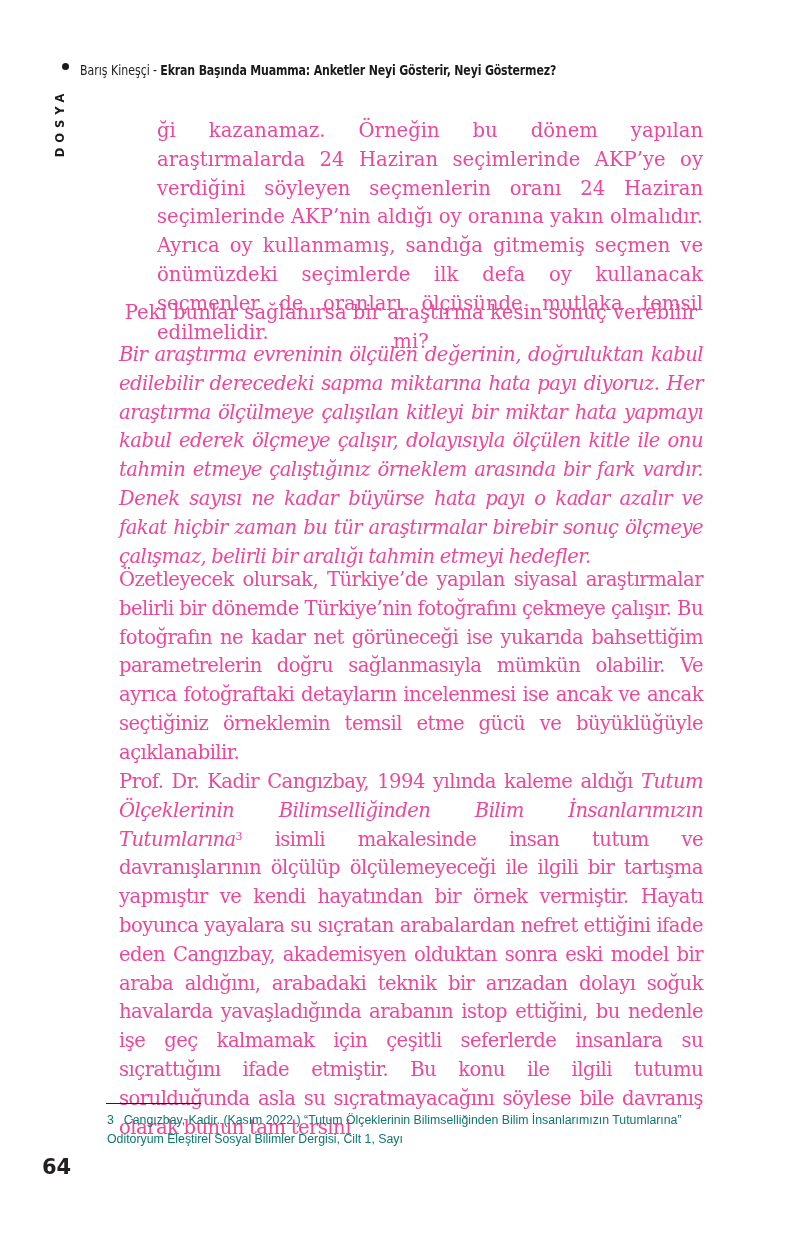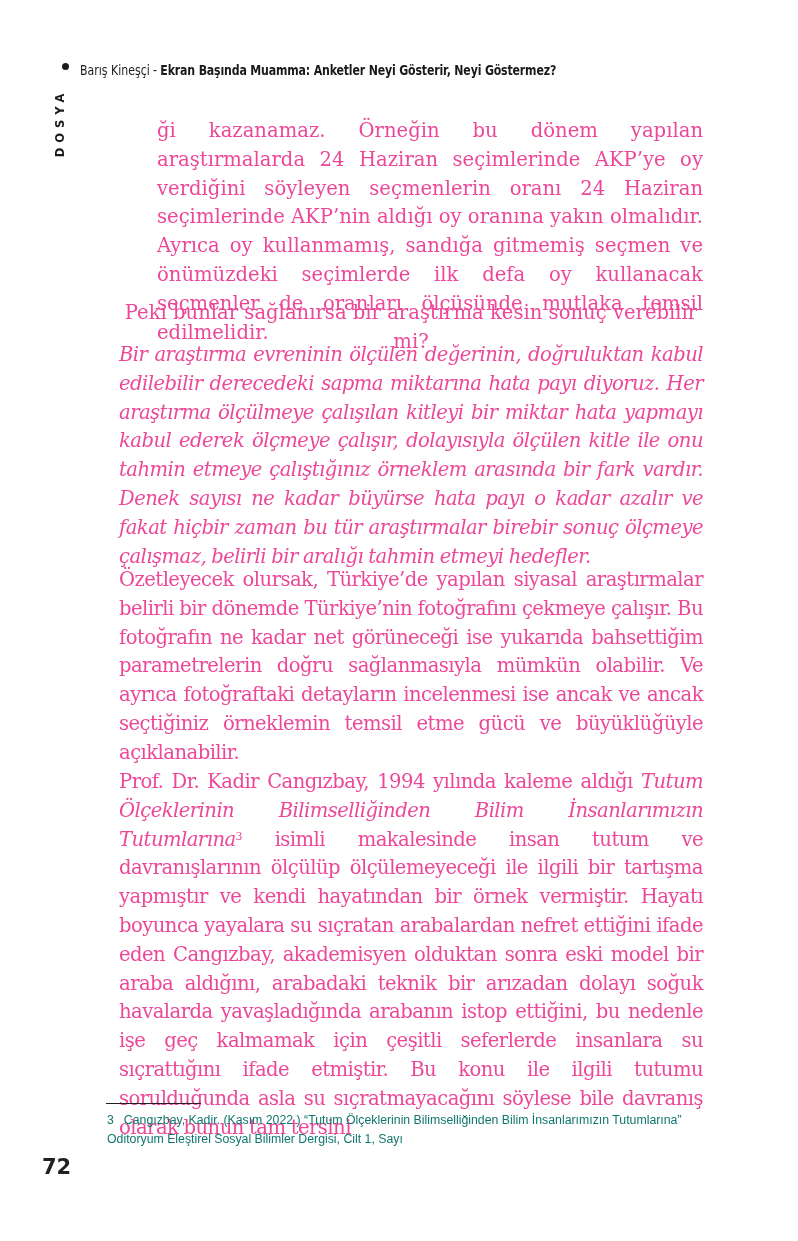--- a/index.html
+++ b/index.html
@@ -63,13 +63,13 @@
 <div class="body-text para p-4">
   <p class="tight"><span>Prof. Dr. Kadir Cangızbay, 1994 yılında kaleme aldığı </span><em>Tutum Ölçeklerinin Bilimselliğinden Bilim İnsanlarımızın Tutumlarına</em><sup>3</sup><span> isimli makalesinde insan tutum ve davranışlarının ölçülüp ölçülemeyeceği ile ilgili bir tartışma yapmıştır ve kendi hayatından bir örnek vermiştir. Hayatı boyunca yayalara su sıçratan arabalardan nefret ettiğini ifade eden Cangızbay, akademisyen olduktan sonra eski model bir araba aldığını, arabadaki teknik bir arızadan dolayı soğuk havalarda yavaşladığında arabanın istop ettiğini, bu nedenle işe geç kalmamak için çeşitli seferlerde insanlara su sıçrattığını ifade etmiştir. Bu konu ile ilgili tutumu sorulduğunda asla su sıçratmayacağını söylese bile davranış olarak bunun tam tersini</span></p>
 </div>
 
 <div class="footnote-rule"></div>
 
 <div class="footnote">
   <span class="fn-num">3</span><span>Cangızbay, Kadir. (Kasım 2022 ) “Tutum Ölçeklerinin Bilimselliğinden Bilim İnsanlarımızın Tutumlarına” Oditoryum Eleştirel Sosyal Bilimler Dergisi, Cilt 1, Sayı</span>
 </div>
 
-<div class="page-number">72</div>
+<div class="page-number">64</div>
 
 </body></html>

